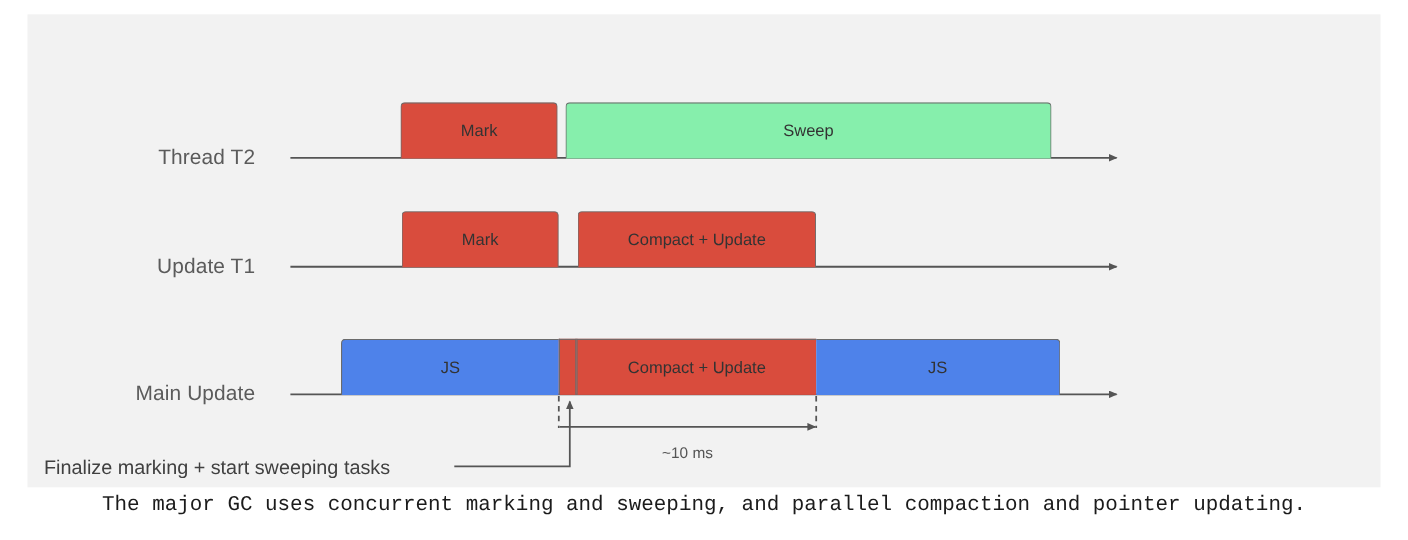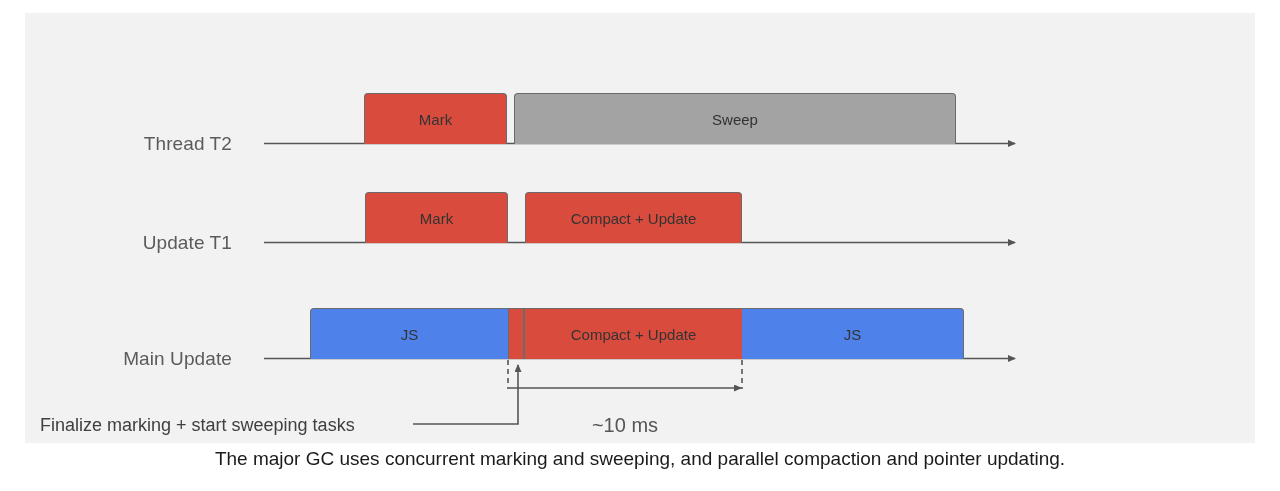--- a/index.html
+++ b/index.html
@@ -63,35 +63,34 @@
   }
   .bar.nolabel { font-size: 0; }
   .note {
     position: absolute;
     font-size: 18px;
     color: #404040;
     white-space: nowrap;
   }
   .ms-label {
     position: absolute;
-    font-size: 20px;
+    font-size: 14px;
     color: #555555;
     white-space: nowrap;
     text-align: center;
-    margin-top: 11px;
   }
   .caption {
     position: absolute;
     left: 0;
     top: 448px;
     width: 1280px;
     text-align: center;
     font-size: 19px;
     color: #1b1b1b;
-    font-family: Liberation Sans, sans-serif;
+    font-family: Liberation Mono, monospace;
   }
   svg.lines {
     position: absolute;
     left: 0;
     top: 0;
     width: 1230px;
     height: 430px;
     overflow: visible;
   }
 </style>
@@ -126,21 +125,21 @@
         <line x1="483" y1="347" x2="483" y2="376" stroke="#555555" stroke-width="1.6" stroke-dasharray="5,4"></line>
 
         <line x1="717" y1="347" x2="717" y2="376" stroke="#555555" stroke-width="1.6" stroke-dasharray="5,4"></line>
 
         <line x1="484" y1="375" x2="716" y2="375" stroke="#555555" stroke-width="1.6" marker-end="url(#arrowhead)"></line>
 
         <path d="M 388 411 L 493 411 L 493 352" fill="none" stroke="#555555" stroke-width="1.6" marker-end="url(#arrowhead-up)"></path>
       </svg>
 
       <div class="bar" style="left:339px; top:80px; width:143px; height:51px; background:#d94c3d;">Mark</div>
-      <div class="bar" style="left:489px; top:80px; width:442px; height:51px; background:#a3a3a3;">Sweep</div>
+      <div class="bar" style="left:489px; top:80px; width:442px; height:51px; background:#86efac;">Sweep</div>
 
       <div class="bar" style="left:340px; top:179px; width:143px; height:51px; background:#d94c3d;">Mark</div>
       <div class="bar" style="left:500px; top:179px; width:217px; height:51px; background:#d94c3d;">Compact + Update</div>
 
       <div class="bar" style="left:285px; top:295px; width:198px; height:51px; background:#4e82ea; border-radius:4px 0 0 0; border-right:none;">JS</div>
       <div class="bar sharp nolabel" style="left:483px; top:295px; width:16px; height:51px; background:#d94c3d; border-top:1px solid #6b6b6b;"></div>
       <div class="bar sharp" style="left:499px; top:295px; width:218px; height:51px; background:#d94c3d; border-top:1px solid #6b6b6b; border-right:none;">Compact + Update</div>
       <div class="bar" style="left:717px; top:295px; width:222px; height:51px; background:#4e82ea; border-radius:0 4px 0 0; border-left:none;">JS</div>
 
       <div class="ms-label" style="left:500px; top:390px; width:200px;">~10 ms</div>

